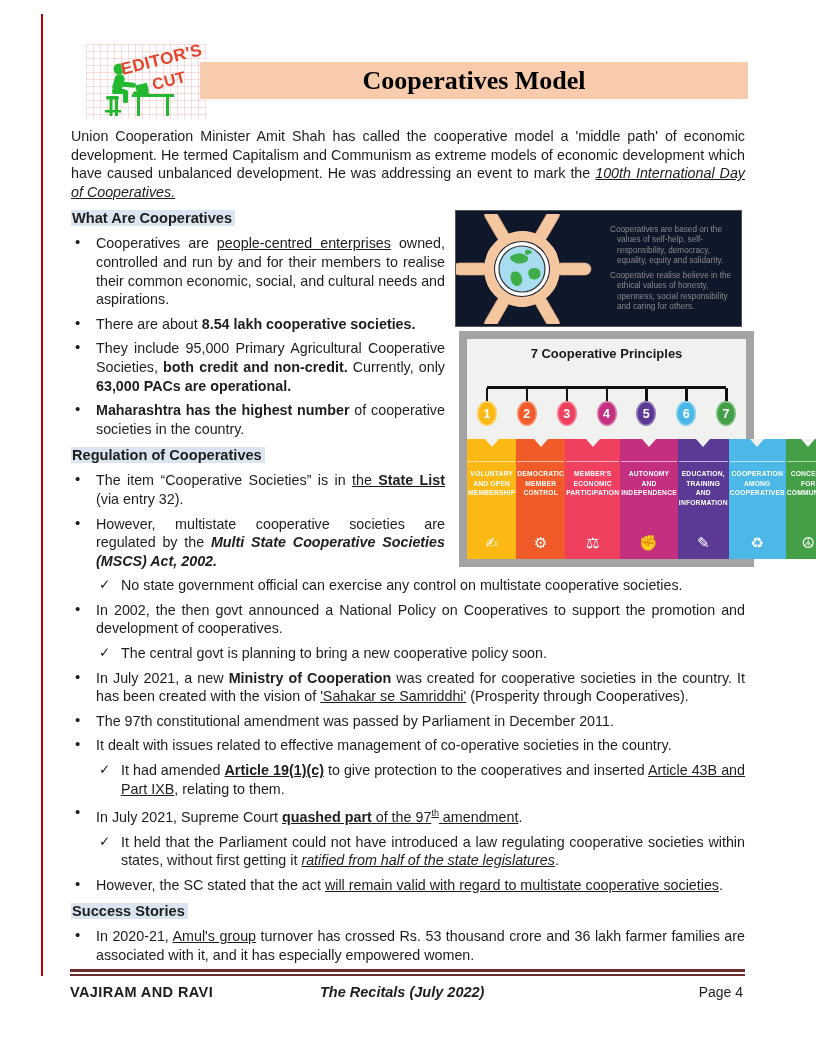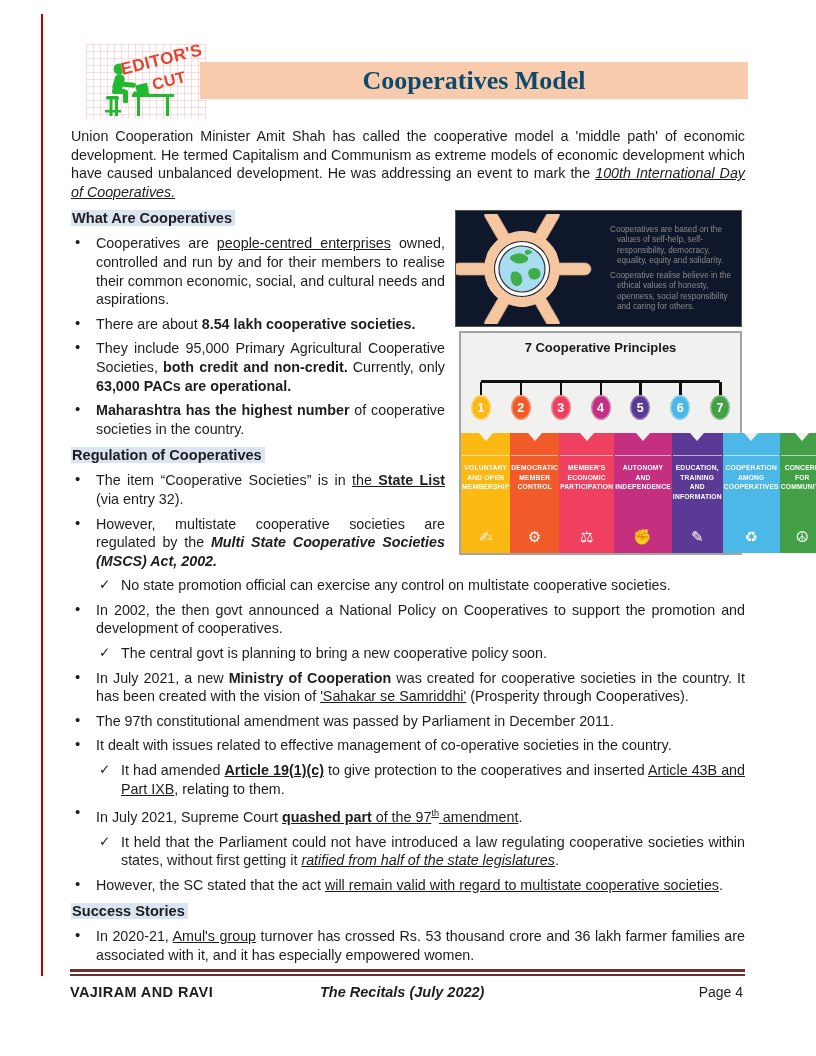--- a/index.html
+++ b/index.html
@@ -12,40 +12,40 @@
           repeating-linear-gradient(to right,rgba(240,160,160,.35) 0 1px,transparent 1px 7px),
           repeating-linear-gradient(to bottom,rgba(240,160,160,.35) 0 1px,transparent 1px 7px);}
   .logo svg{position:absolute;left:0;top:0;}
   .logo-text{position:absolute;color:#E5432C;font-weight:800;transform:rotate(-14deg);
              font-size:17px;letter-spacing:.5px;text-shadow:0 0 1px #fff;}
   .lt1{left:34px;top:6px;}
   .lt2{left:66px;top:28px;font-size:16px;}
   
   .banner{position:absolute;left:200px;top:62px;width:548px;height:37px;background:#F8CBAD;
           display:flex;align-items:center;justify-content:center;}
-  .banner span{font-family:"Liberation Serif",serif;font-weight:700;font-size:26px;color:#0c4a6e;}
+  .banner span{font-family:"Liberation Serif",serif;font-weight:700;font-size:26px;color:#000000;}
   
   .content{position:absolute;left:71px;top:127px;width:674px;}
   p.intro{margin:0 0 7px 0;text-align:justify;font-size:14.3px;line-height:18.6px;}
   .sec-h{margin:8px 0 2px 0;font-size:14.6px;line-height:19px;}
   .hl{background:#DBE5F1;font-weight:700;padding:0 3px 0 1px;}
   .bullet,.check{position:relative;margin:6px 0;text-align:justify;font-size:14.3px;line-height:18.6px;}
   .bullet{padding-left:25px;}
   .bullet::before{content:"•";position:absolute;left:4px;top:-1px;font-size:15px;}
   .check{padding-left:50px;}
   .check::before{content:"✓";position:absolute;left:28px;font-size:13.5px;}
   .b{font-weight:700;} .u{text-decoration:underline;} .i{font-style:italic;}
   .sup{vertical-align:super;font-size:9px;}
   
   .figs{float:right;width:290px;margin:2px 0 6px 10px;}
   .fig1{margin:0 0 4px 0;width:285px;height:115px;border:1px solid #555;background:#0f172a;
         display:flex;align-items:center;}
   .fig1-text{width:128px;font-size:8.2px;line-height:1.28;color:#8a8a8a;padding-right:3px;}
   .fig1-text p{margin:4px 0;text-indent:-7px;padding-left:9px;}
-  .fig2{width:279px;height:220px;border:2px solid #a3a3a3;margin-left:4px;position:relative;background:#fff;}
+  .fig2{width:279px;height:220px;border:8px solid #a3a3a3;margin-left:4px;position:relative;background:#fff;}
   .ig-top{position:relative;height:100px;background:#F1F1EF;}
   .ig-title{position:absolute;top:7px;width:100%;text-align:center;font-weight:700;font-size:13px;color:#1a1a1a;}
   .ig-hline{position:absolute;top:47px;left:7%;right:7%;height:2.5px;background:#111;}
   .ig-stub{position:absolute;top:49px;width:2.5px;height:13px;background:#111;}
   .ig-circle{position:absolute;top:62px;width:20px;height:25px;border-radius:50%;
              display:flex;align-items:center;justify-content:center;color:#fff;
              font-weight:700;font-size:12.5px;box-shadow:inset 0 0 0 1.5px rgba(255,255,255,.35);}
   .ig-cols{display:flex;height:120px;}
   .ig-col{flex:1;position:relative;color:#fff;}
   .ig-col .notch{position:absolute;top:0;left:50%;margin-left:-7px;width:0;height:0;
@@ -212,21 +212,21 @@
     <div class="bullet"><span>They include 95,000 Primary Agricultural Cooperative Societies, </span><span class="b">both credit and non-credit.</span><span> Currently, only </span><span class="b">63,000 PACs are operational.</span></div>
 
     <div class="bullet"><span class="b">Maharashtra has the highest number</span><span> of cooperative societies in the country.</span></div>
 
     <div class="sec-h"><span class="hl">Regulation of Cooperatives</span></div>
 
     <div class="bullet"><span>The item “Cooperative Societies” is in </span><span class="u">the </span><span class="b u">State List</span><span> (via entry 32).</span></div>
 
     <div class="bullet"><span>However, multistate cooperative societies are regulated by the </span><span class="b i">Multi State Cooperative Societies (MSCS) Act, 2002.</span></div>
 
-    <div class="check"><span>No state promotion official can exercise any control on multistate cooperative societies.</span></div>
+    <div class="check"><span>No state government official can exercise any control on multistate cooperative societies.</span></div>
 
     <div class="bullet"><span>In 2002, the then govt announced a National Policy on Cooperatives to support the promotion and development of cooperatives.</span></div>
 
     <div class="check"><span>The central govt is planning to bring a new cooperative policy soon.</span></div>
 
     <div class="bullet"><span>In July 2021, a new </span><span class="b">Ministry of Cooperation</span><span> was created for cooperative societies in the country. It has been created with the vision of </span><span class="u">'Sahakar se Samriddhi'</span><span> (Prosperity through Cooperatives).</span></div>
 
 
     <div class="bullet"><span>The 97th constitutional amendment was passed by Parliament in December 2011.</span></div>
 

